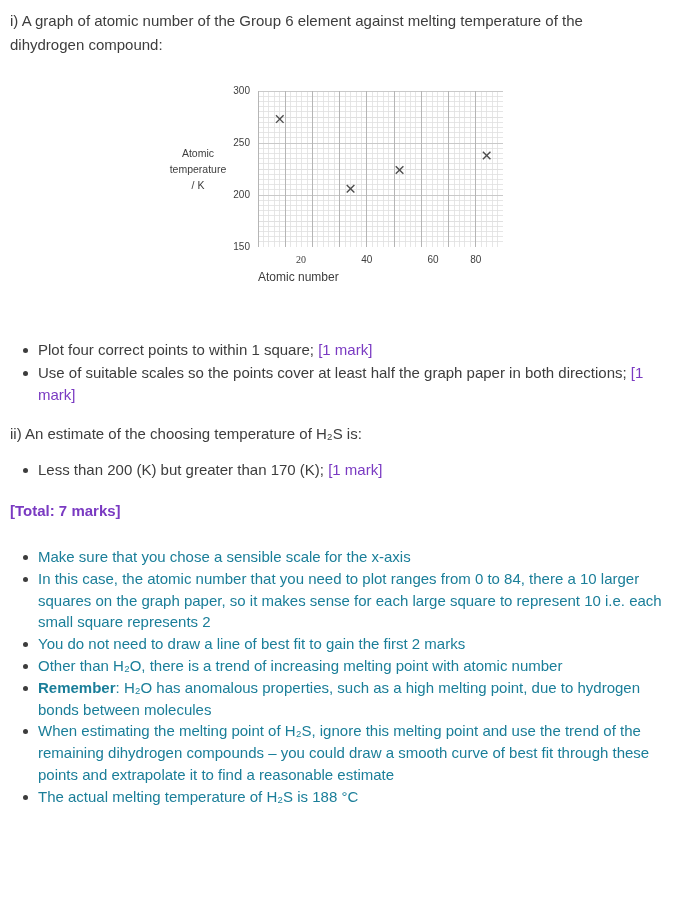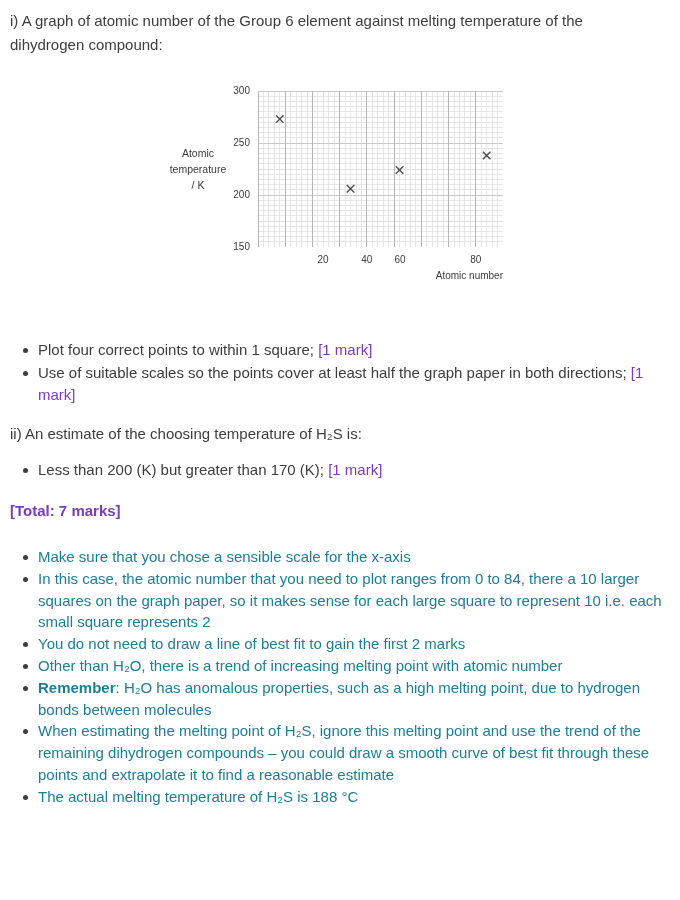--- a/index.html
+++ b/index.html
@@ -27,22 +27,22 @@
   }
   .ytick {
     position: absolute; width: 34px; text-align: right;
     font-size: 10px; color: #3d3d3d;
   }
   .xtick {
     position: absolute; width: 26px; text-align: center;
     font-size: 10px; color: #3d3d3d;
   }
   .xlabel {
-    position: absolute; text-align: right;
-    font-size: 10px; color: #3d3d3d;
+    position: absolute; text-align: left;
+    font-size: 12px; color: #3d3d3d;
   }
   .plot-svg { position: absolute; background: #ffffff; }
 
   
   ul { list-style: none; }
   li {
     position: relative;
     padding-left: 28px;
     font-size: 15px;
   }
@@ -171,23 +171,23 @@
           <line x1="137.75555555555553" y1="75.24000000000001" x2="145.35555555555555" y2="82.84" stroke="#4d4d4d" stroke-width="1.4"></line>
           <line x1="137.75555555555553" y1="82.84" x2="145.35555555555555" y2="75.24000000000001" stroke="#4d4d4d" stroke-width="1.4"></line>
           <line x1="224.86666666666665" y1="60.68000000000001" x2="232.46666666666667" y2="68.28" stroke="#4d4d4d" stroke-width="1.4"></line>
           <line x1="224.86666666666665" y1="68.28" x2="232.46666666666667" y2="60.68000000000001" stroke="#4d4d4d" stroke-width="1.4"></line>
         </g>
       </svg>
       <div class="ytick" style="left: 206px; top: -2px;">300</div>
       <div class="ytick" style="left: 206px; top: 50px;">250</div>
       <div class="ytick" style="left: 206px; top: 102px;">200</div>
       <div class="ytick" style="left: 206px; top: 154px;">150</div>
-      <div class="xtick" style="left: 300px; top: 167px;">20</div>
+      <div class="xtick" style="left: 278px; top: 167px; font-family: Liberation Serif, serif;">20</div>
       <div class="xtick" style="left: 343.889px; top: 167px;">40</div>
-      <div class="xtick" style="left: 377px; top: 167px;">60</div>
+      <div class="xtick" style="left: 410px; top: 167px;">60</div>
       <div class="xtick" style="left: 452.778px; top: 167px;">80</div>
     </div>
 
   <ul class="marks-list">
       <li><span>Plot four correct points to within 1 square; </span><span class="mark-badge">[1 mark]</span></li>
       <li><span>Use of suitable scales so the points cover at least half the graph paper in both directions; </span><span class="mark-badge">[1 mark]</span></li>
     </ul>
 
   <p class="part-heading">ii) An estimate of the choosing temperature of H₂S is:</p>
 

